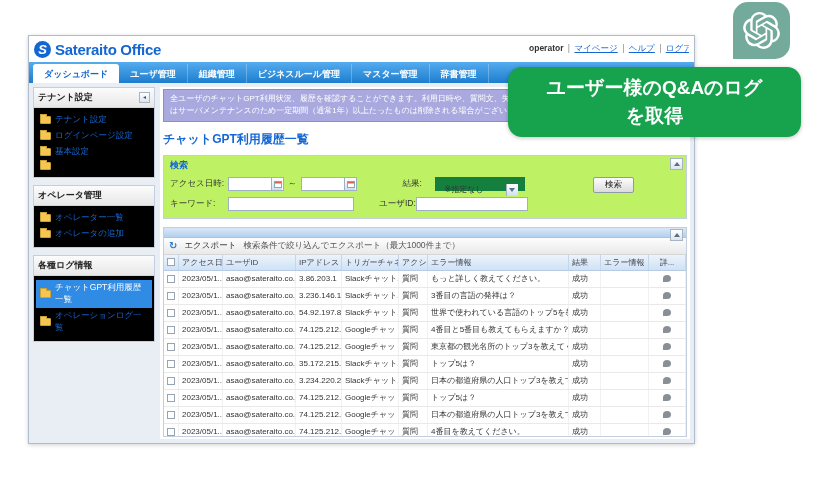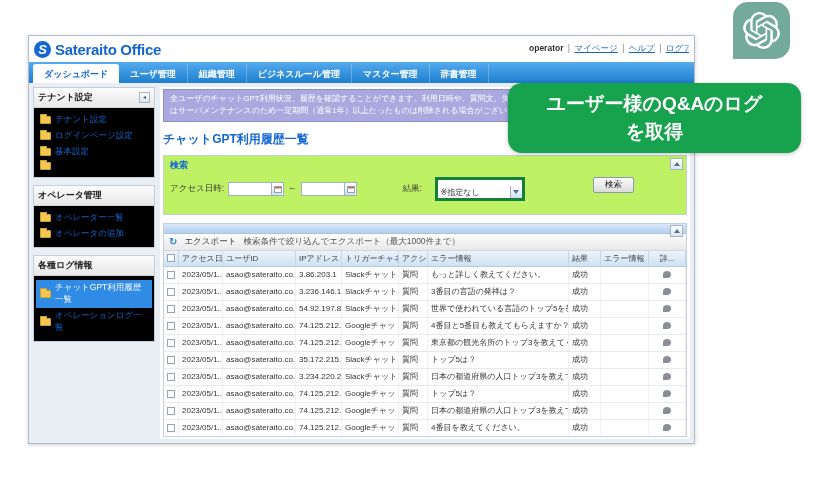--- a/index.html
+++ b/index.html
@@ -59,21 +59,21 @@
   .ifield { display:inline-flex; align-items:center; border:1px solid #9fb0c4; background:#fff; height:14px; }
   .ifield input { border:none; outline:none; height:12px; font-size:8px; width:100%; padding:0 2px; background:transparent; }
   .ifield.date { width:56px; }
   .ifield.date input { width:42px; }
   .cal { width:11px; height:12px; background:linear-gradient(#fff,#cfdff0); border-left:1px solid #9fb0c4; position:relative; cursor:pointer; }
   .cal::after { content:""; position:absolute; left:2px; top:3px; width:6px; height:5px;
                 background:linear-gradient(#e45b4f,#e45b4f) 0 0/6px 1.5px no-repeat, #fff; border:1px solid #8aa; }
   .tilde { margin:0 4px; }
   .ifield.keyword { width:126px; }
   .ifield.uid { width:112px; }
-  .selbox { display:inline-flex; align-items:flex-end; border:3px solid #15803d; height:24px; width:90px; background:#fff; cursor:pointer; }
+  .selbox { display:inline-flex; align-items:flex-start; border:7px solid #15803d; height:14px; width:90px; background:#fff; cursor:pointer; }
   .selbox .selval { flex:1; font-size:8px; padding:0 3px; color:#333; }
   .sel-btn { width:12px; height:12px; background:linear-gradient(#fff,#cfdff0); border-left:1px solid #9fb0c4;
              display:flex; align-items:center; justify-content:center; }
   .down-arrow { width:0; height:0; border-left:3px solid transparent; border-right:3px solid transparent; border-top:4px solid #567089; }
   .search-btn { position:absolute; right:52px; top:21px; font-size:8.5px; padding:1px 11px; color:#222;
                 border:1px solid #8e9aa8; border-radius:2px; background:linear-gradient(#fdfdfd,#dcdcdc); cursor:pointer; }
   .ml-res { margin-left:46px; width:32px; }
   .ml-uid { margin-left:25px; width:37px; }
 
   
@@ -94,21 +94,21 @@
   .trow { display:flex; height:17px; border-bottom:1px solid #e9e9e9; font-size:8px; color:#333; align-items:center; background:#fff; }
   .trow .cell { height:100%; display:flex; align-items:center; padding:0 3px; white-space:nowrap; overflow:hidden;
                 border-right:1px solid #f1f1f1; }
   .c0 { width:15px; justify-content:center; }
   .c1 { width:44px; } .c2 { width:73px; } .c3 { width:46px; } .c4 { width:57px; } .c5 { width:29px; }
   .c6 { width:141px; } .c7 { width:32px;font-family:Liberation Mono, monospace; } .c8 { width:48px; } .c9 { flex:1; justify-content:center; }
   .cbx { width:8px; height:8px; border:1px solid #98a4b2; background:#fff; cursor:pointer; }
   .bubble { width:8px; height:7px; background:#8a8f96; border-radius:50% 50% 50% 0; cursor:pointer; }
 
   
-  .green-banner { position:absolute; left:508px; top:83px; width:293px; height:70px; background:#17a24e;
+  .green-banner { position:absolute; left:508px; top:67px; width:293px; height:70px; background:#17a24e;
                   border-radius:14px; color:#fff; font-weight:bold; font-size:19px; line-height:1.45;
                   display:flex; flex-direction:column; justify-content:center; align-items:center;
                   box-shadow:0 1px 4px rgba(0,0,0,.25); }
   .chatgpt-badge { position:absolute; left:733px; top:2px; width:57px; height:57px; background:#74aa9c;
                    border-radius:15px 15px 15px 0; display:flex; align-items:center; justify-content:center; }
   .chatgpt-badge svg { width:37px; height:37px; fill:#fff; }
 </style>
 </head>
 <body>
 
@@ -223,20 +223,30 @@
               <span class="cal"></span>
             </span>
             <span class="lbl ml-res">結果:</span>
             <span class="selbox">
               <span class="selval">※指定なし</span>
               <span class="sel-btn">
                   <span class="down-arrow"></span>
                 </span>
             </span>
           </div>
+          <div class="form-row" style="margin-bottom:0">
+            <span class="lbl w1">キーワード:</span>
+            <span class="ifield keyword">
+              <input style="">
+            </span>
+            <span class="lbl ml-uid">ユーザID:</span>
+            <span class="ifield uid">
+              <input style="">
+            </span>
+          </div>
           <button class="search-btn">検索</button>
         </div>
 
         <div class="panel list-panel">
           <div class="cap"></div>
           <button class="collapse-btn">
               <span class="up-arrow"></span>
             </button>
           <div class="toolbar">
             <span class="refresh-icon">↻</span>

